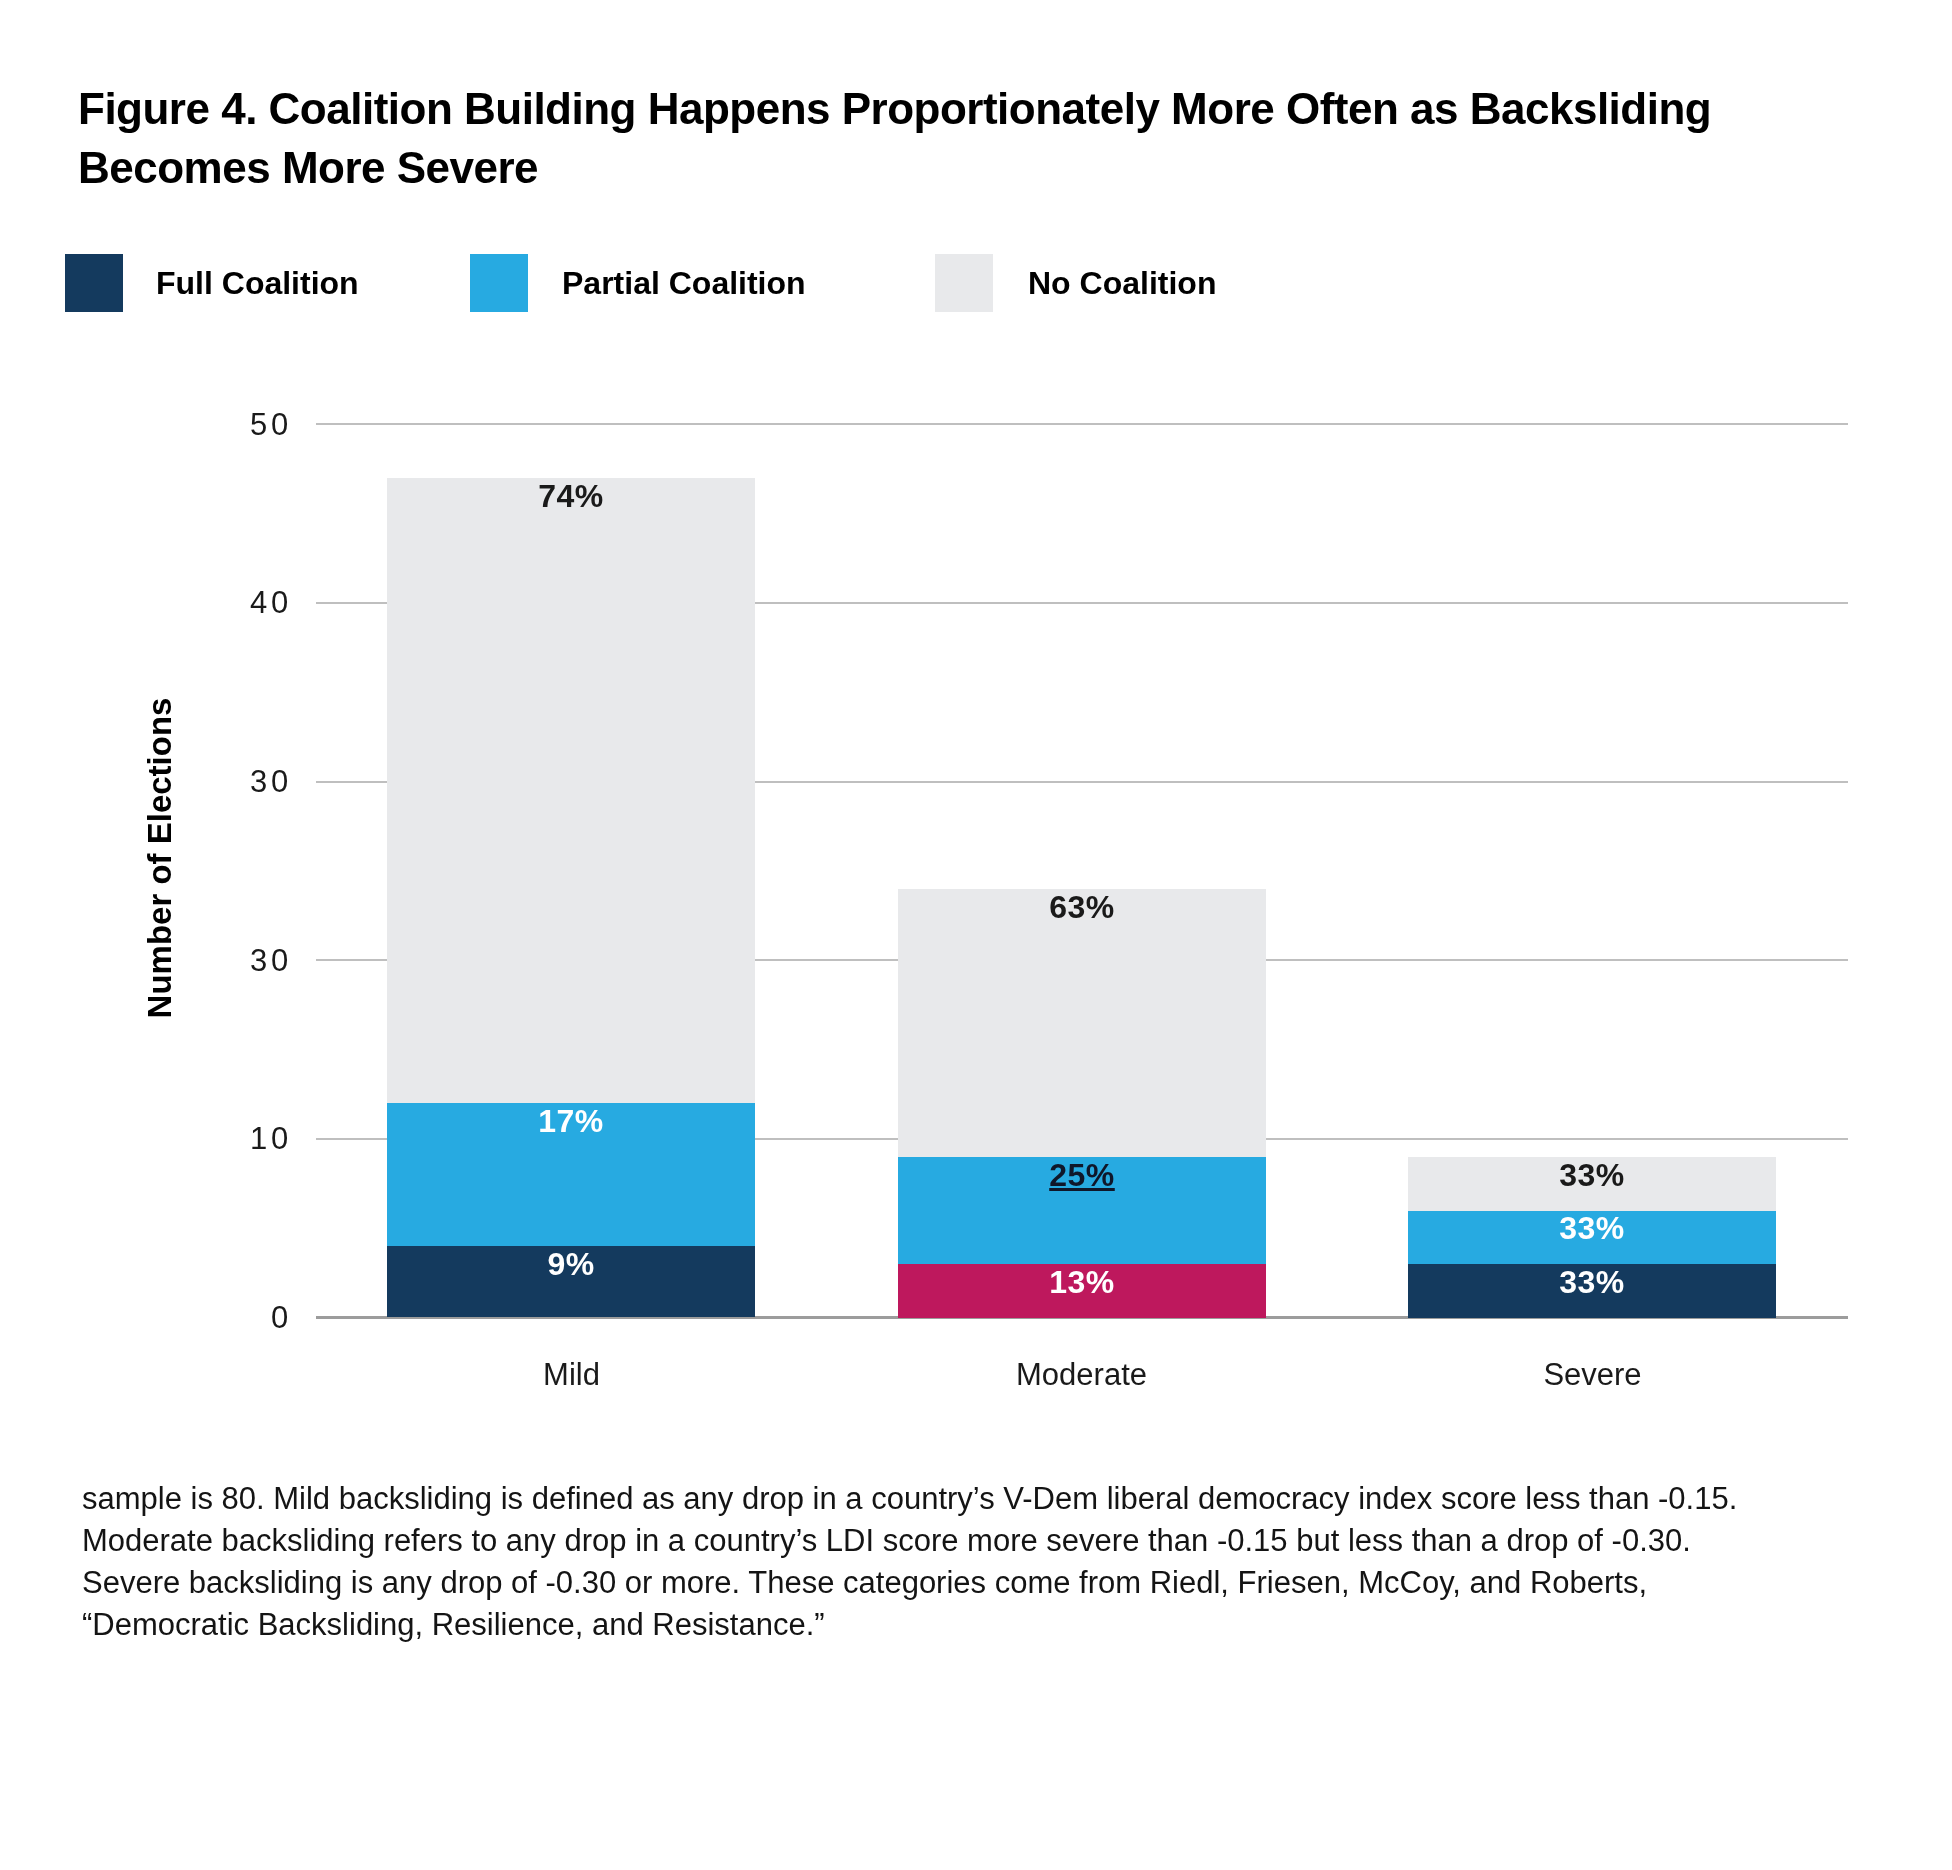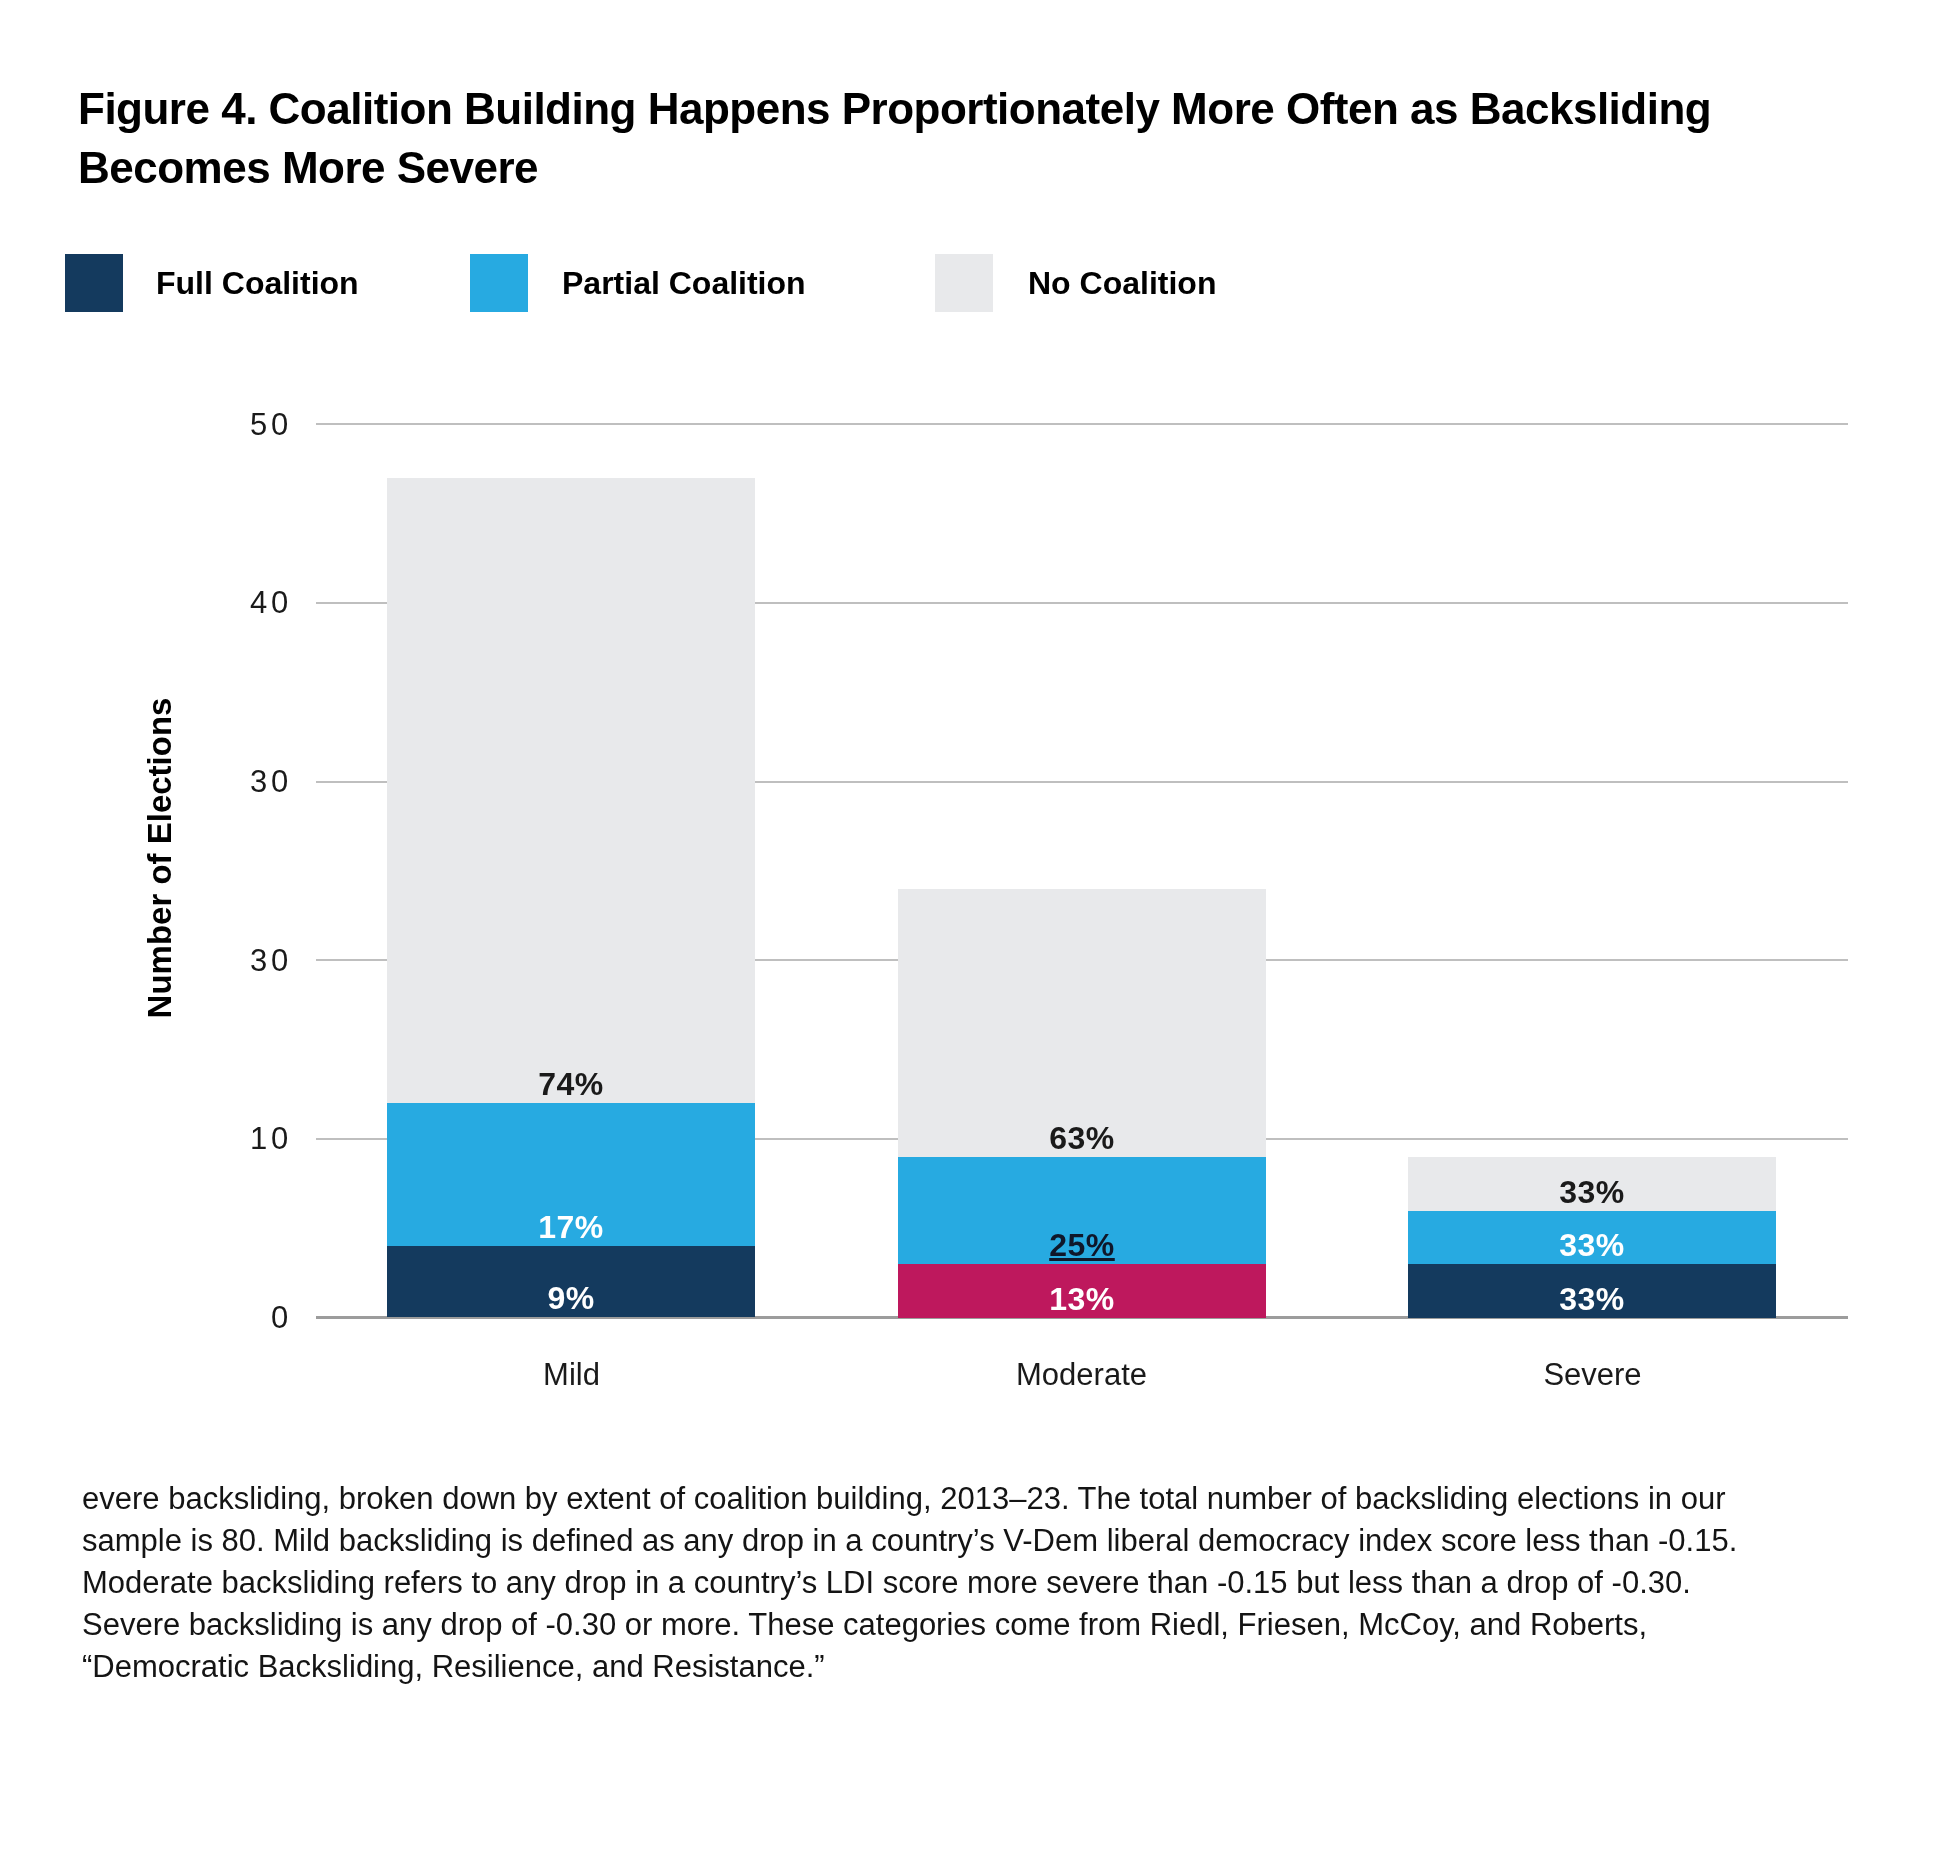--- a/index.html
+++ b/index.html
@@ -23,21 +23,21 @@
   .ytick{
     position:absolute;width:131px;height:43px;line-height:43px;
     text-align:right;font-size:31px;color:#1a1a1a;letter-spacing:3.7px;
   }
   .ylabel{
     position:absolute;left:160px;top:858px;
     transform:translate(-50%,-50%) rotate(-90deg);
     font-size:33px;font-weight:700;color:#000;white-space:nowrap;
   }
   .segment{
-    position:absolute;display:flex;align-items:flex-end;justify-content:center;
+    position:absolute;display:flex;align-items:flex-start;justify-content:center;
   }
   .segment-label{font-size:32px;font-weight:700;letter-spacing:0.5px;}
   .xtick{
     position:absolute;width:375px;text-align:center;
     font-size:31px;color:#1a1a1a;
   }
   .note{
     position:absolute;left:82px;top:1478px;
     font-size:31px;line-height:42px;color:#141414;
   }
@@ -100,19 +100,18 @@
     <div class="segment" style="left: 1408px; width: 368px; top: 1210px; height: 54px; background: rgb(39, 170, 225);">
       <div class="segment-label" style="color: rgb(255, 255, 255);">33%</div>
     </div>
     <div class="segment" style="left: 1408px; width: 368px; top: 1157px; height: 54px; background: rgb(232, 233, 235);">
       <div class="segment-label" style="color: rgb(26, 26, 26);">33%</div>
     </div>
     <div class="xtick" style="left: 1405px; top: 1357px;">Severe</div>
   </div>
 
 <div class="note">
-  <span class="note-line">evere backsliding, broken down by extent of coalition building, 2013–23. The total number of backsliding elections in our</span>
   <span class="note-line">sample is 80. Mild backsliding is defined as any drop in a country’s V-Dem liberal democracy index score less than -0.15.</span>
   <span class="note-line">Moderate backsliding refers to any drop in a country’s LDI score more severe than -0.15 but less than a drop of -0.30.</span>
   <span class="note-line">Severe backsliding is any drop of -0.30 or more. These categories come from Riedl, Friesen, McCoy, and Roberts,</span>
   <span class="note-line">“Democratic Backsliding, Resilience, and Resistance.”</span>
 </div>
 
 
 </body></html>

